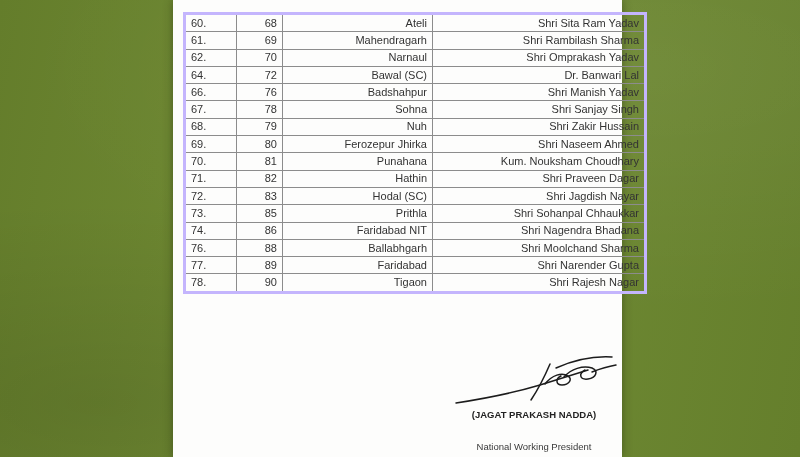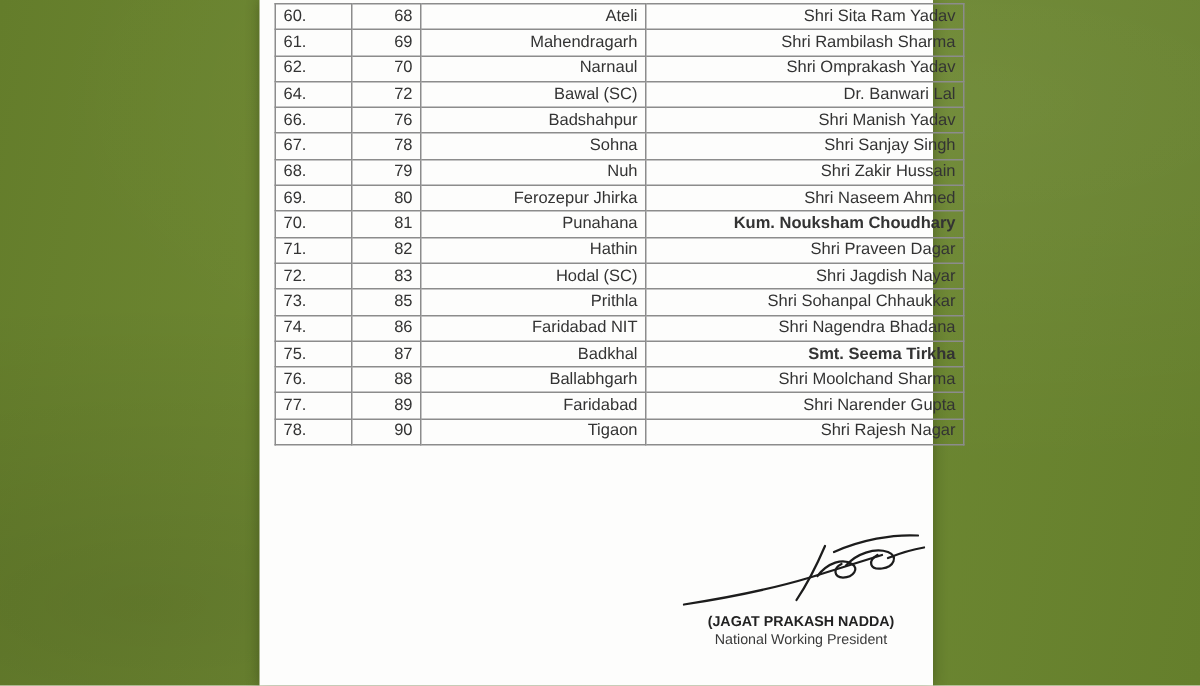--- a/index.html
+++ b/index.html
@@ -26,42 +26,42 @@
     left: 173px;
     top: 0;
     width: 449px;
     height: 457px;
     background: #fdfdfc;
     box-shadow: 0 0 9px rgba(30,40,10,0.45);
   }
   table.candidates-table {
     position: absolute;
     left: 10px;
-    top: 2px;
+    top: 12px;
     width: 415px;
     border-collapse: collapse;
     table-layout: fixed;
-    border: 1px solid #c4b5fd;
+    border: 3px solid #c4b5fd;
   }
   table.candidates-table td {
     border: 1px solid #8c8c8c;
     font-size: 11px;
     line-height: 11px;
     color: #333;
     height: 16.3px;
     padding: 0 5px;
     white-space: nowrap;
     overflow: hidden;
     vertical-align: middle;
   }
   td.col-serial { width: 40px; text-align: left; }
   td.col-number { width: 35px; text-align: right; }
   td.col-constituency { width: 139px; text-align: right; }
   td.col-candidate { width: 201px; text-align: right; }
-  td.bold-name { font-weight: bold; color: #151515; }
+  td.bold-name { font-weight: normal; color: #151515; }
   .signature-block {
     position: absolute;
     left: 277px;
     top: 350px;
     width: 168px;
     text-align: center;
   }
   .signature-scrawl {
     display: block;
     margin: 0 0 1px 2px;
@@ -71,20 +71,21 @@
     line-height: 12px;
     font-weight: bold;
     color: #222;
     white-space: nowrap;
   }
   .signatory-title {
     font-size: 9.5px;
     line-height: 12px;
     color: #3a3a3a;
     white-space: nowrap;
+    margin-top: 20px;
   }
 </style>
 </head>
 <body>
 
 <div class="page-background"></div>
 
 <div class="document-page">
 
   <table class="candidates-table">
@@ -159,26 +160,20 @@
       <td class="col-serial">73.</td>
       <td class="col-number">85</td>
       <td class="col-constituency">Prithla</td>
       <td class="col-candidate">Shri Sohanpal Chhaukkar</td>
     </tr>
         <tr>
       <td class="col-serial">74.</td>
       <td class="col-number">86</td>
       <td class="col-constituency">Faridabad NIT</td>
       <td class="col-candidate">Shri Nagendra Bhadana</td>
-    </tr>
-        <tr>
-      <td class="col-serial">75.</td>
-      <td class="col-number">87</td>
-      <td class="col-constituency">Badkhal</td>
-      <td class="col-candidate bold-name">Smt. Seema Tirkha</td>
     </tr>
         <tr>
       <td class="col-serial">76.</td>
       <td class="col-number">88</td>
       <td class="col-constituency">Ballabhgarh</td>
       <td class="col-candidate">Shri Moolchand Sharma</td>
     </tr>
         <tr>
       <td class="col-serial">77.</td>
       <td class="col-number">89</td>

